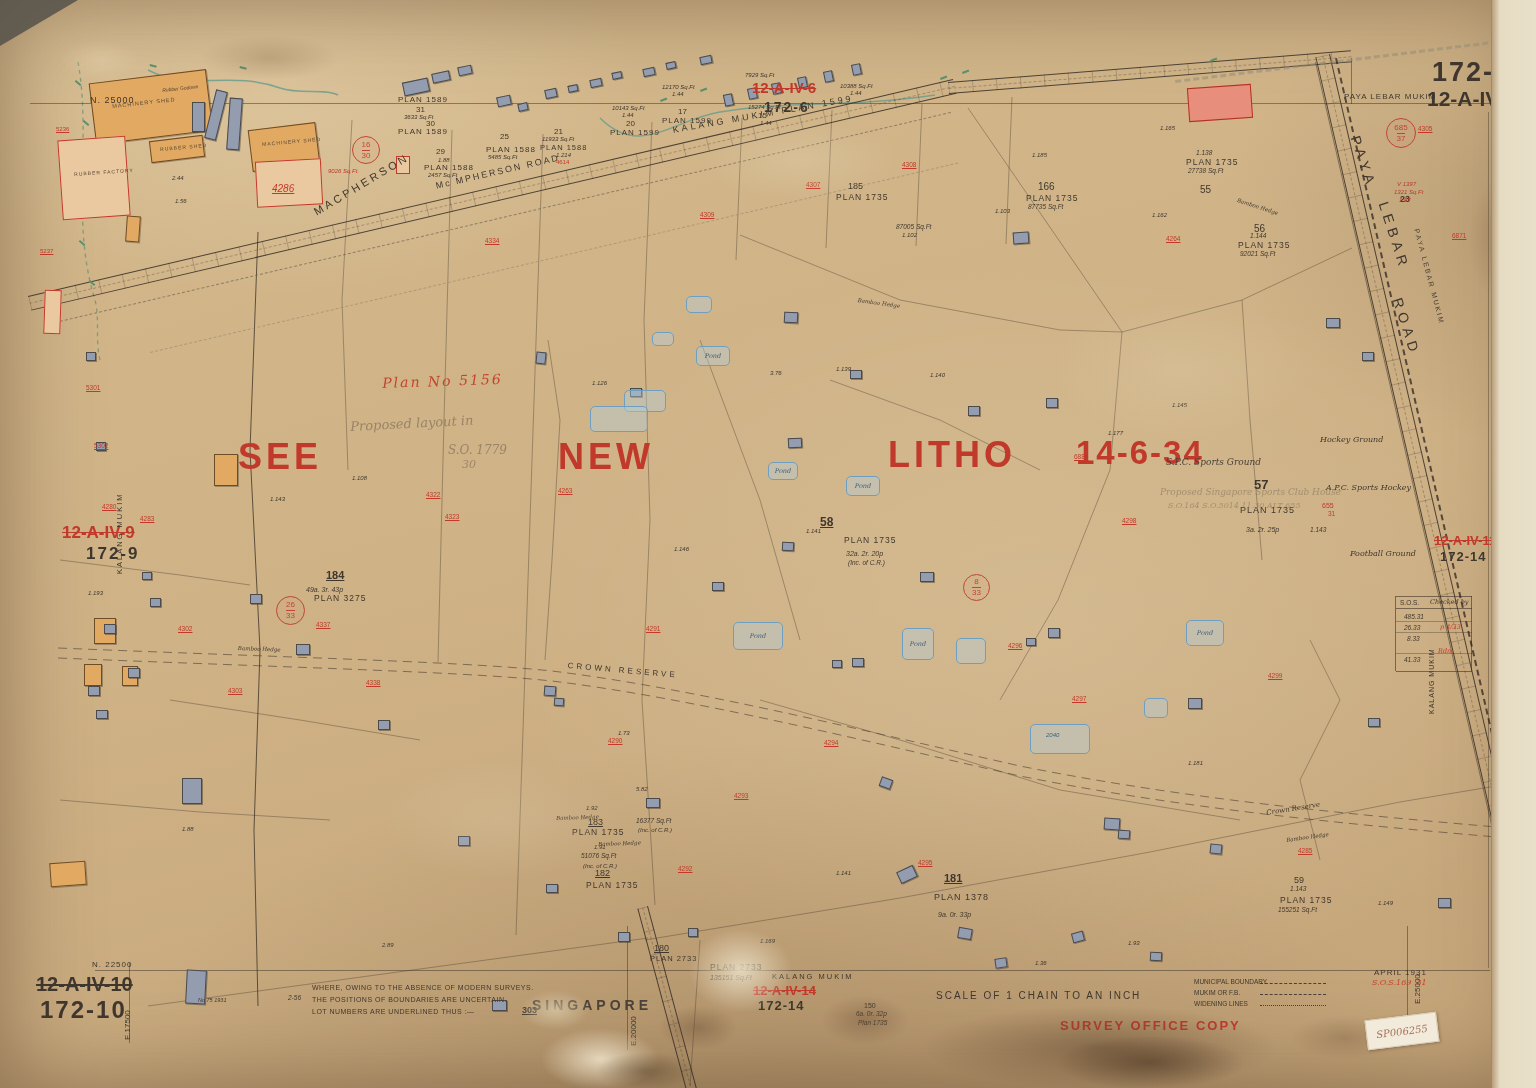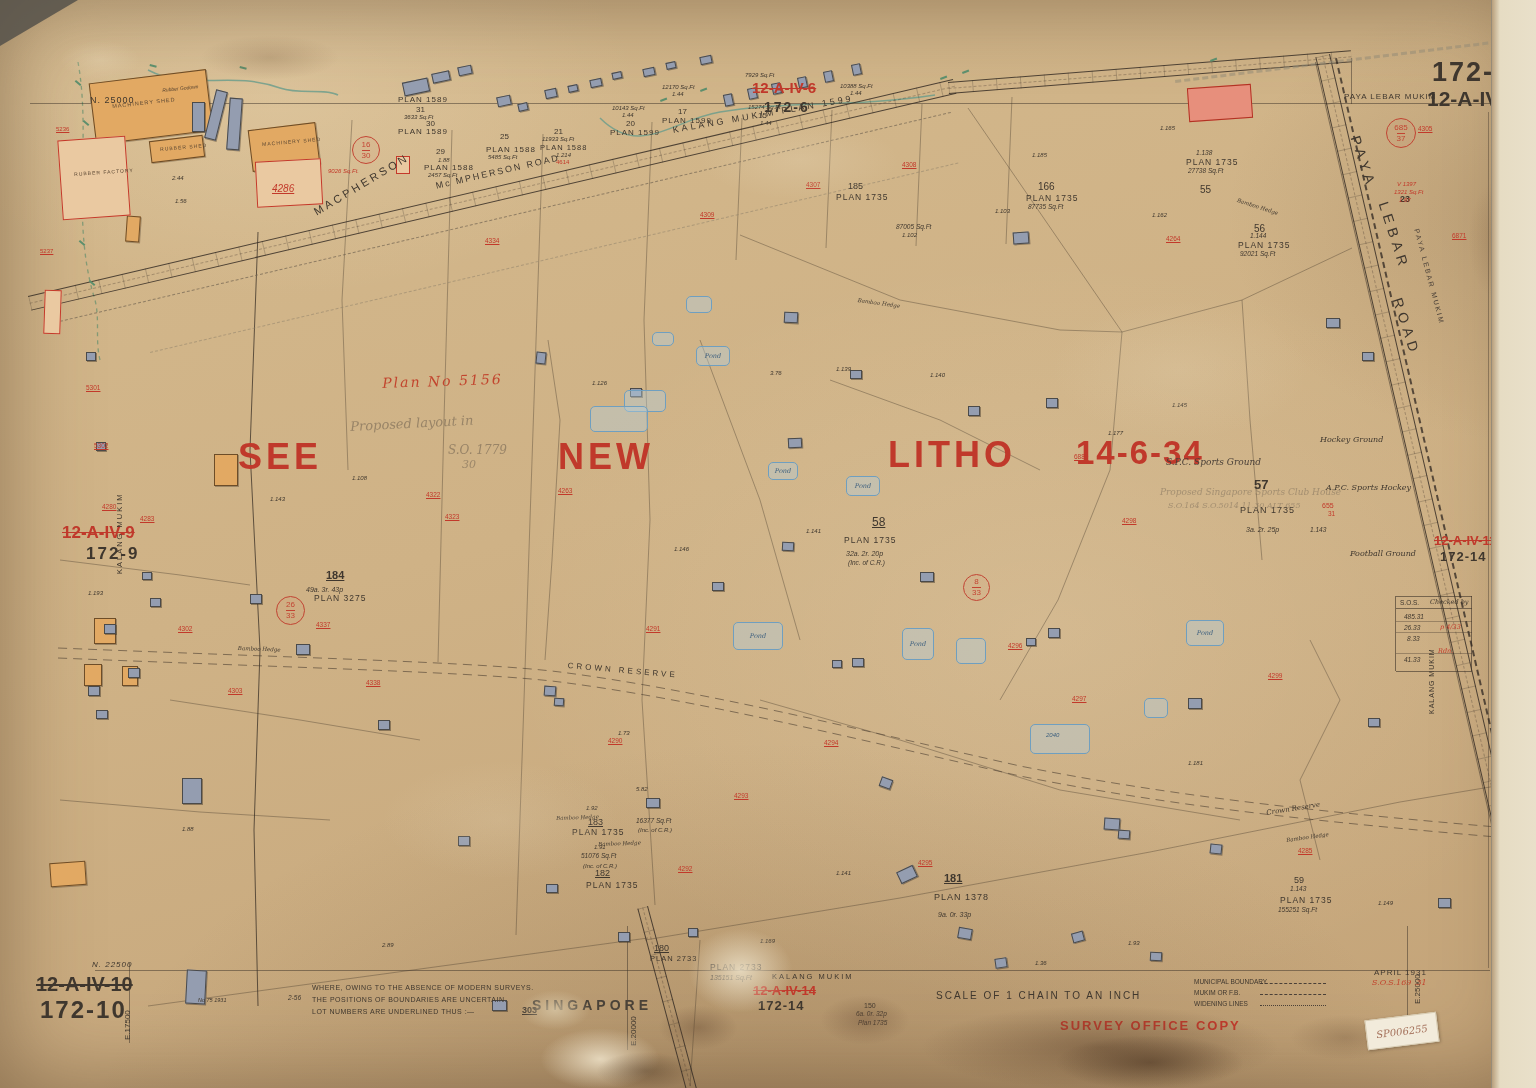--- a/index.html
+++ b/index.html
@@ -331,21 +331,21 @@
     <div class="lbl" style="left: 306px; top: 586px; font-size: 7px; font-style: italic;">49a. 3r. 43p</div>
     <div class="lbl" style="left: 314px; top: 594px; font-size: 8.5px; letter-spacing: 1px;">PLAN 3275</div>
     <div class="lbl" style="left: 88px; top: 590px; font-size: 6px; font-style: italic;">1.193</div>
     <div class="lbl" style="left: 270px; top: 496px; font-size: 6px; font-style: italic;">1.143</div>
     <div class="lbl" style="left: 352px; top: 475px; font-size: 6px; font-style: italic;">1.108</div>
     <div class="lbl" style="left: 592px; top: 380px; font-size: 6px; font-style: italic;">1.126</div>
     <div class="lbl" style="left: 770px; top: 370px; font-size: 6px; font-style: italic;">3.76</div>
     <div class="lbl" style="left: 836px; top: 366px; font-size: 6px; font-style: italic;">1.139</div>
     <div class="lbl" style="left: 930px; top: 372px; font-size: 6px; font-style: italic;">1.140</div>
     <div class="lbl" style="left: 1108px; top: 430px; font-size: 6px; font-style: italic;">1.177</div>
-    <div class="lbl" style="left: 872px; top: 516px; font-size: 12px; font-weight: 400; text-decoration: underline;">58</div>
+    <div class="lbl" style="left: 820px; top: 516px; font-size: 12px; font-weight: 700; text-decoration: underline;">58</div>
     <div class="lbl" style="left: 844px; top: 536px; font-size: 8.5px; letter-spacing: 1px;">PLAN 1735</div>
     <div class="lbl" style="left: 846px; top: 550px; font-size: 7px; font-style: italic;">32a. 2r. 20p</div>
     <div class="lbl" style="left: 848px; top: 560px; font-size: 6.5px; font-style: italic;">(Inc. of C.R.)</div>
     <div class="lbl" style="left: 806px; top: 528px; font-size: 6px; font-style: italic;">1.141</div>
     <div class="lbl" style="left: 674px; top: 546px; font-size: 6px; font-style: italic;">1.146</div>
     <div class="lbl" style="left: 1166px; top: 458px; font-size: 9px; color: rgb(74, 64, 56); font-style: italic; font-family: &quot;DejaVu Serif&quot;, serif;">S.P.C. Sports Ground</div>
     <div class="lbl" style="left: 1320px; top: 436px; font-size: 8px; font-style: italic; font-family: &quot;DejaVu Serif&quot;, serif;">Hockey Ground</div>
     <div class="lbl" style="left: 1326px; top: 484px; font-size: 8px; font-style: italic; font-family: &quot;DejaVu Serif&quot;, serif;">A.P.C. Sports Hockey</div>
     <div class="lbl" style="left: 1350px; top: 550px; font-size: 8px; font-style: italic; font-family: &quot;DejaVu Serif&quot;, serif;">Football Ground</div>
     <div class="lbl" style="left: 1254px; top: 478px; font-size: 13px; font-weight: 700;">57</div>
@@ -409,21 +409,21 @@
     <div class="lbl" style="left: 710px; top: 963px; font-size: 8.5px; letter-spacing: 1px;">PLAN 2733</div>
     <div class="lbl" style="left: 710px; top: 974px; font-size: 7px; font-style: italic;">135151 Sq.Ft</div>
     <div class="lbl" style="left: 772px; top: 973px; font-size: 7.5px; letter-spacing: 2px;">KALANG MUKIM</div>
     <div class="lbl" style="left: 753px; top: 984px; font-size: 13px; color: rgb(192, 57, 43); font-weight: 600; text-decoration: line-through;">12-A-IV-14</div>
     <div class="lbl" style="left: 758px; top: 999px; font-size: 13px; letter-spacing: 1px; font-weight: 600;">172-14</div>
     <div class="lbl" style="left: 864px; top: 1002px; font-size: 7px;">150</div>
     <div class="lbl" style="left: 856px; top: 1011px; font-size: 6.5px; font-style: italic;">6a. 0r. 32p</div>
     <div class="lbl" style="left: 858px; top: 1020px; font-size: 6.5px; font-style: italic;">Plan 1735</div>
     <div class="lbl" style="left: 36px; top: 974px; font-size: 20px; font-weight: 600; text-decoration: line-through;">12-A-IV-10</div>
     <div class="lbl" style="left: 40px; top: 998px; font-size: 24px; letter-spacing: 2px; font-weight: 600;">172-10</div>
-    <div class="lbl" style="left: 92px; top: 961px; font-size: 8px; letter-spacing: 1px; font-style: italic;">N. 22500</div>
+    <div class="lbl" style="left: 92px; top: 961px; font-size: 8px; letter-spacing: 1px;">N. 22500</div>
     <div class="lbl" style="left: 124px; top: 1040px; font-size: 8px; transform: rotate(-90deg);">E.17500</div>
     <div class="lbl" style="left: 630px; top: 1046px; font-size: 8px; transform: rotate(-90deg);">E.20000</div>
     <div class="lbl" style="left: 1414px; top: 1004px; font-size: 8px; transform: rotate(-90deg);">E.25000</div>
     <div class="lbl" style="left: 312px; top: 984px; font-size: 7px; letter-spacing: 0.5px;">WHERE, OWING TO THE ABSENCE OF MODERN SURVEYS.</div>
     <div class="lbl" style="left: 312px; top: 996px; font-size: 7px; letter-spacing: 0.5px;">THE POSITIONS OF BOUNDARIES ARE UNCERTAIN.</div>
     <div class="lbl" style="left: 312px; top: 1008px; font-size: 7px; letter-spacing: 0.5px;">LOT NUMBERS ARE UNDERLINED THUS :—</div>
     <div class="lbl" style="left: 522px; top: 1006px; font-size: 9px; font-weight: 600; text-decoration: underline;">303</div>
     <div class="lbl" style="left: 288px; top: 995px; font-size: 6.5px; font-style: italic;">2-56</div>
     <div class="lbl" style="left: 532px; top: 998px; font-size: 14px; color: rgb(74, 66, 56); letter-spacing: 4px; font-weight: 600;">SINGAPORE</div>
     <div class="lbl" style="left: 198px; top: 998px; font-size: 5.5px; font-style: italic;">No 75  1931</div>

